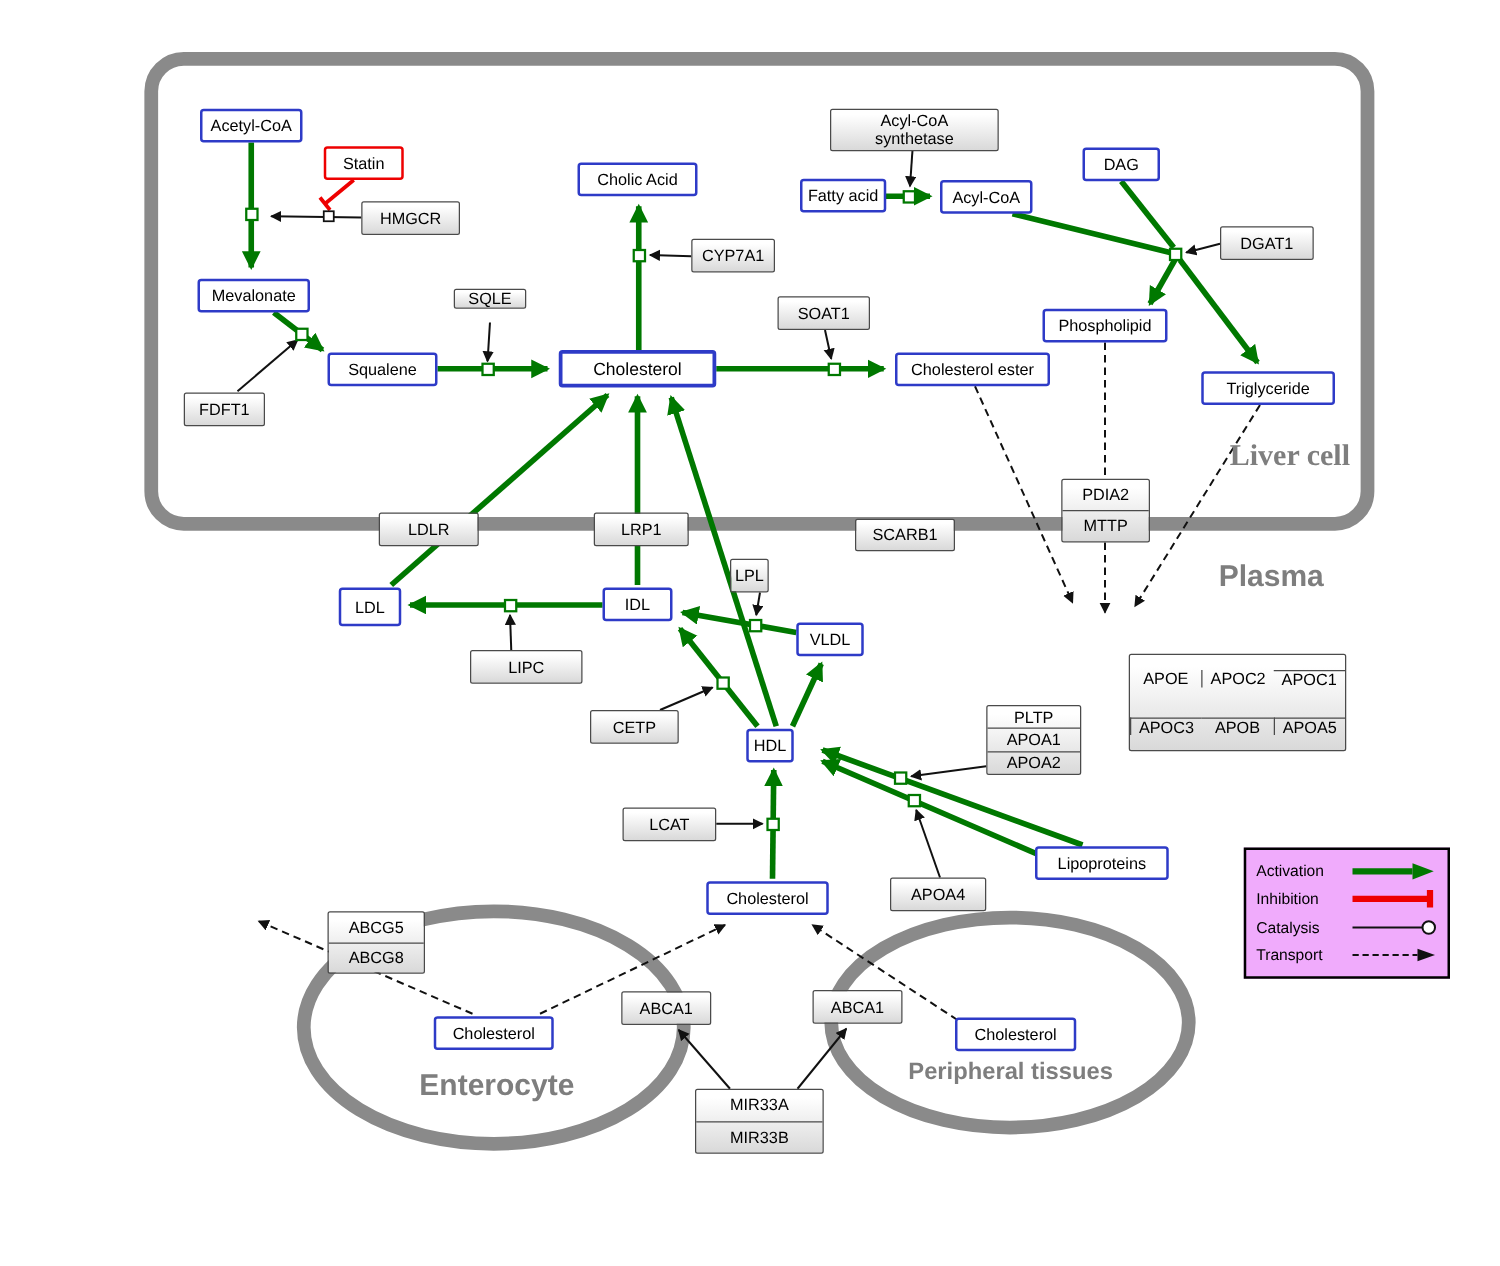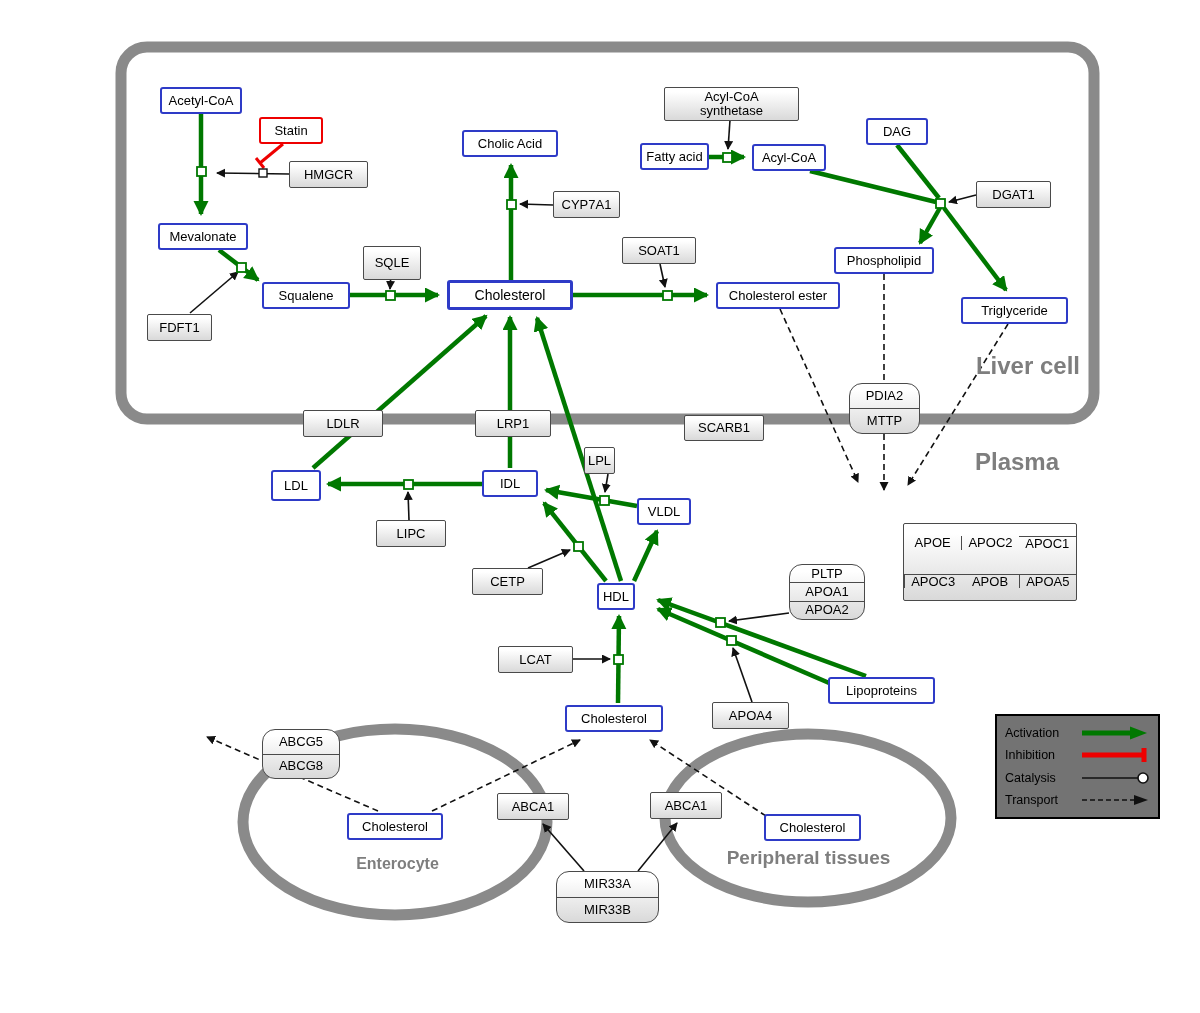--- a/index.html
+++ b/index.html
@@ -19,38 +19,38 @@
 
   .node{
     position:absolute;box-sizing:border-box;display:flex;align-items:center;
     justify-content:center;text-align:center;font-size:13px;color:#000;
     background:#fff;line-height:1.06;cursor:pointer;
   }
   .ent{border:2px solid #2e3bc7;border-radius:3px;}
   .ent.major{border-width:3px;font-size:14px;}
   .inhibitor{border:2px solid #ee0000;border-radius:3px;}
   .prot{border:1px solid #4a4a4a;border-radius:2px;background:linear-gradient(#ffffff 12%,#d9d9d9);}
-  .stack{flex-direction:column;padding:0;border-radius:13px;}
+  .stack{flex-direction:column;padding:0;}
   .stack .row{flex:1;width:100%;display:flex;align-items:center;justify-content:center;}
   .stack .row + .row{border-top:1px solid #4a4a4a;}
   .twoline span{display:block;}
   .apo-table{display:grid;grid-template-columns:1fr 1fr 1fr;padding:0;}
   .apo-table .cell{display:flex;align-items:center;justify-content:center;}
   .apo-table .cell:nth-child(even){border-left:1px solid #4a4a4a;}
   .apo-table .cell:nth-child(n+3){border-top:1px solid #4a4a4a;}
 
   .cmp-label{position:absolute;font-weight:bold;color:#7e7e7e;}
-  .lbl-liver{left:920px;top:352px;width:160px;font-size:24px;text-align:right;}
+  .lbl-liver{left:920px;top:352px;width:160px;font-size:24px;text-align:right;font-family:Liberation Serif, serif;}
   .lbl-plasma{left:952px;top:448px;width:130px;font-size:24px;text-align:center;}
-  .lbl-enterocyte{left:315px;top:855px;width:165px;font-size:16px;text-align:center;}
+  .lbl-enterocyte{left:315px;top:855px;width:165px;font-size:24px;text-align:center;}
   .lbl-peripheral{left:706px;top:847px;width:205px;font-size:19px;text-align:center;}
 
   .legend{
-    position:absolute;left:995px;top:714px;width:165px;height:105px;
-    border:2.5px solid #000;background:#737373;box-sizing:border-box;
+    position:absolute;left:995px;top:678px;width:165px;height:105px;
+    border:2.5px solid #000;background:#f0abfc;box-sizing:border-box;
     display:flex;flex-direction:column;justify-content:space-around;
     padding:6px 8px;
   }
   .lrow{display:flex;align-items:center;justify-content:space-between;}
   .lrow .ltext{font-size:12.5px;color:#000;}
 </style>
 </head>
 <body>
 
 <div class="canvas">
@@ -171,34 +171,34 @@
 
   <div class="node inhibitor" style="left:259px;top:117px;width:64px;height:27px">Statin</div>
 
   <div class="node prot" style="left:289px;top:161px;width:79px;height:27px">HMGCR</div>
   <div class="node prot twoline" style="left:664px;top:87px;width:135px;height:34px">
     <span>
       <span>Acyl-CoA</span>
       <span>synthetase</span>
     </span>
   </div>
-  <div class="node prot" style="left:363px;top:246px;width:58px;height:34px">SQLE</div>
+  <div class="node prot" style="left:363px;top:231px;width:58px;height:16px">SQLE</div>
   <div class="node prot" style="left:147px;top:314px;width:65px;height:27px">FDFT1</div>
   <div class="node prot" style="left:553px;top:191px;width:67px;height:27px">CYP7A1</div>
   <div class="node prot" style="left:622px;top:237px;width:74px;height:27px">SOAT1</div>
   <div class="node prot" style="left:976px;top:181px;width:75px;height:27px">DGAT1</div>
   <div class="node prot" style="left:303px;top:410px;width:80px;height:27px">LDLR</div>
   <div class="node prot" style="left:475px;top:410px;width:76px;height:27px">LRP1</div>
   <div class="node prot" style="left:684px;top:415px;width:80px;height:26px">SCARB1</div>
   <div class="node prot stack" style="left:849px;top:383px;width:71px;height:51px">
     <div class="row">PDIA2</div>
     <div class="row">MTTP</div>
   </div>
   <div class="node prot" style="left:584px;top:447px;width:31px;height:27px">LPL</div>
-  <div class="node prot" style="left:376px;top:520px;width:70px;height:27px">LIPC</div>
+  <div class="node prot" style="left:376px;top:520px;width:90px;height:27px">LIPC</div>
   <div class="node prot" style="left:472px;top:568px;width:71px;height:27px">CETP</div>
   <div class="node prot" style="left:498px;top:646px;width:75px;height:27px">LCAT</div>
   <div class="node prot stack" style="left:789px;top:564px;width:76px;height:56px">
     <div class="row">PLTP</div>
     <div class="row">APOA1</div>
     <div class="row">APOA2</div>
   </div>
   <div class="node prot" style="left:712px;top:702px;width:77px;height:27px">APOA4</div>
   <div class="node prot apo-table" style="left:903px;top:523px;width:174px;height:78px">
     <div class="cell">APOE</div>

